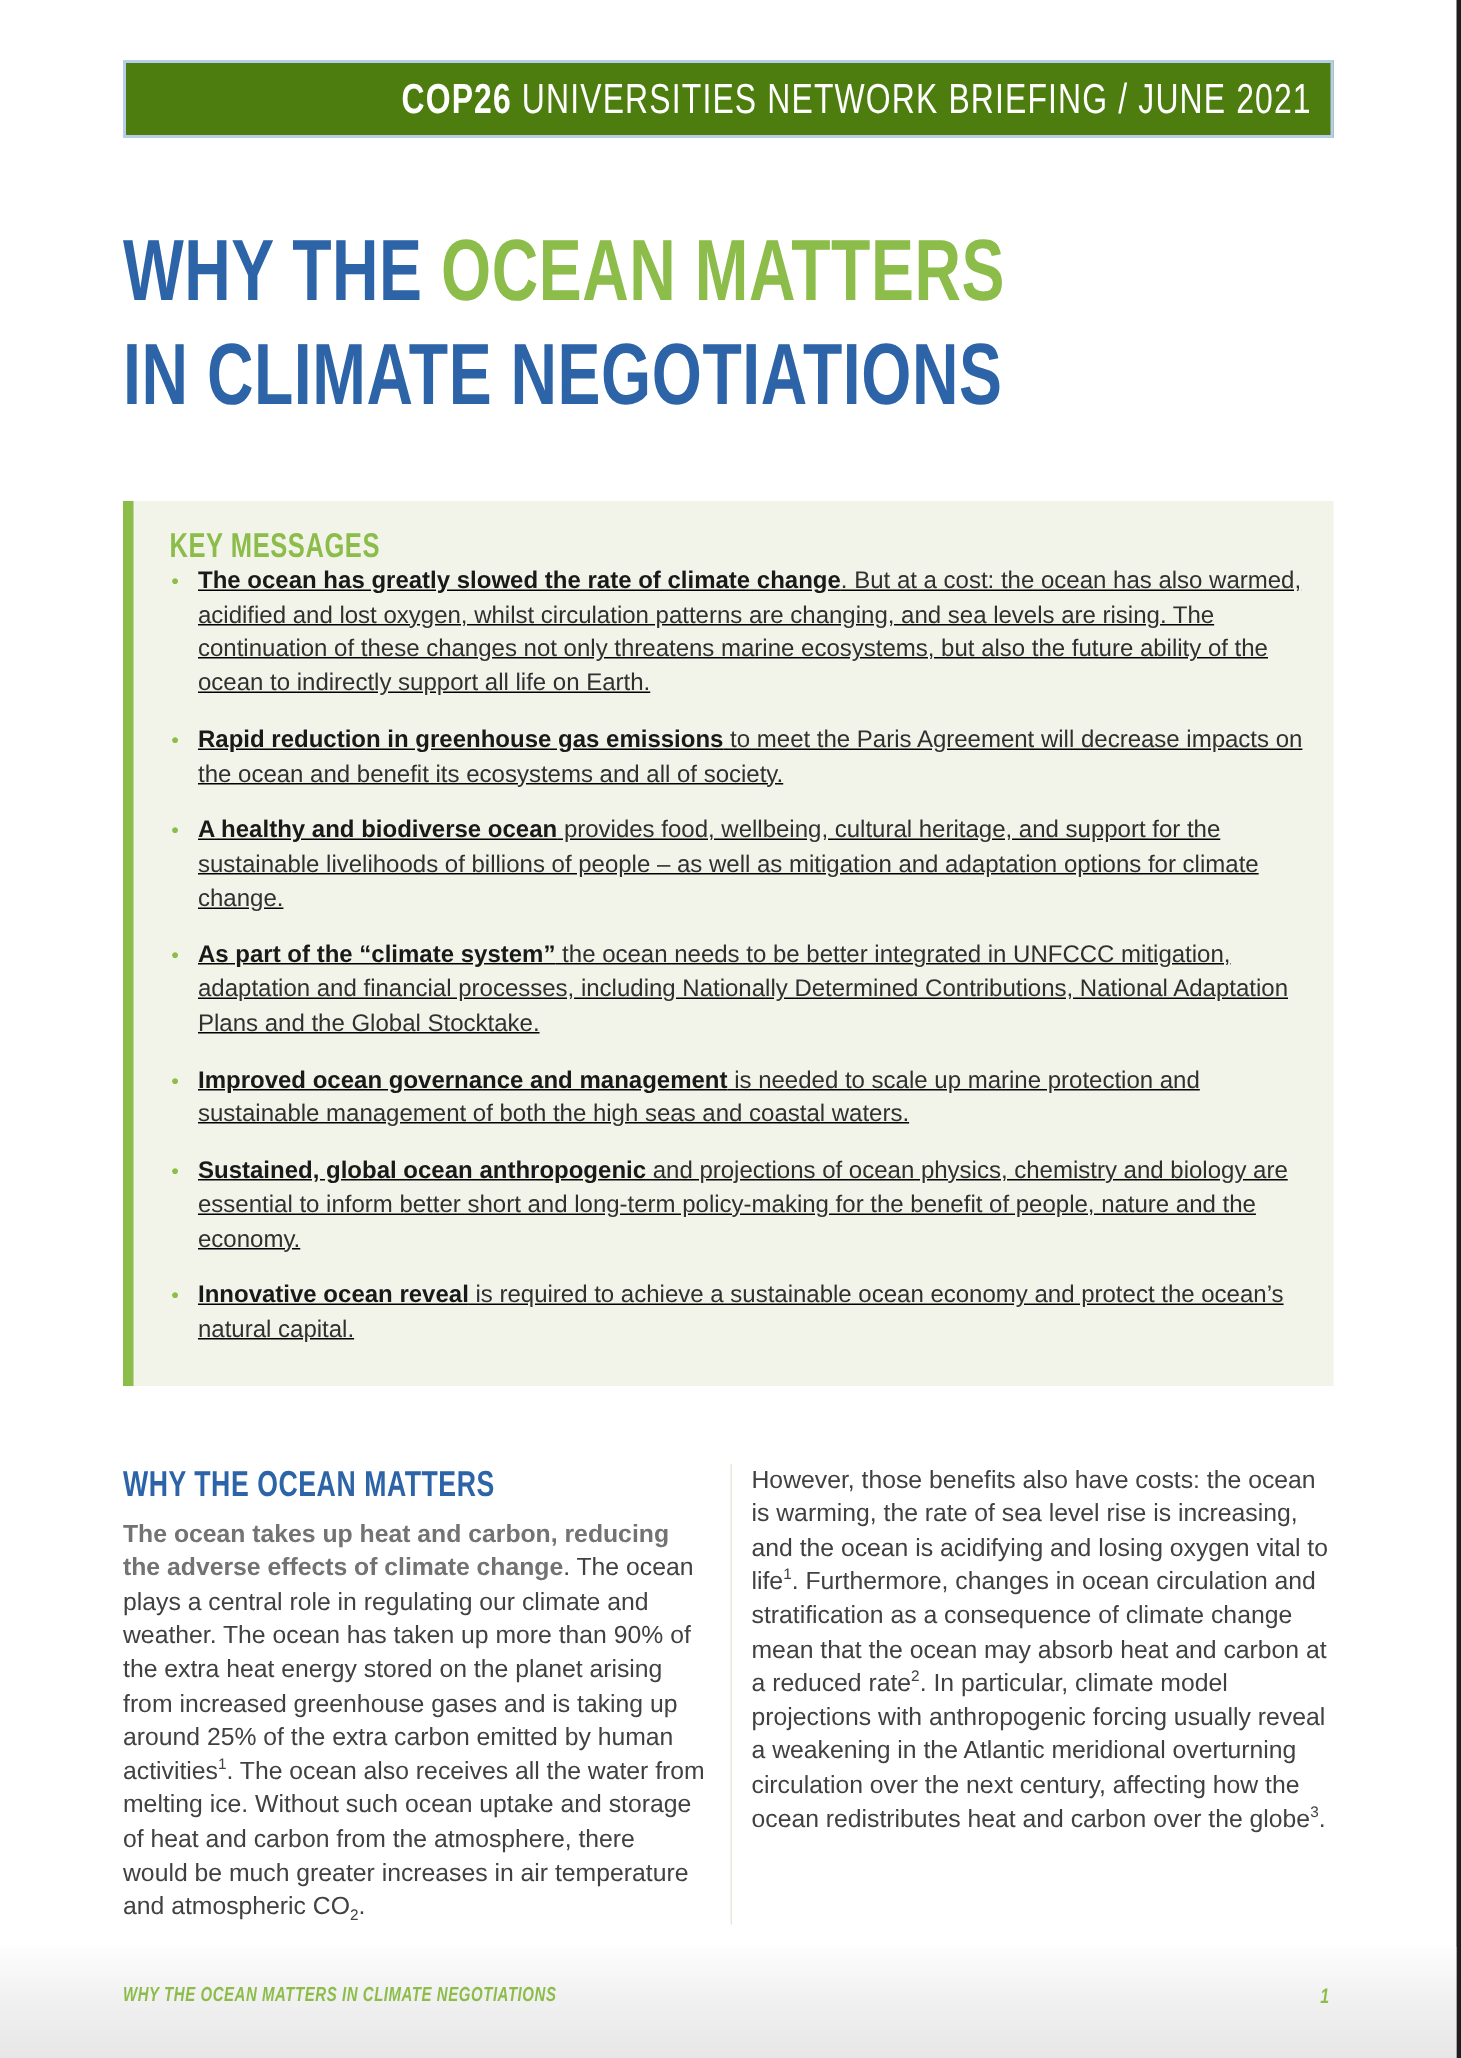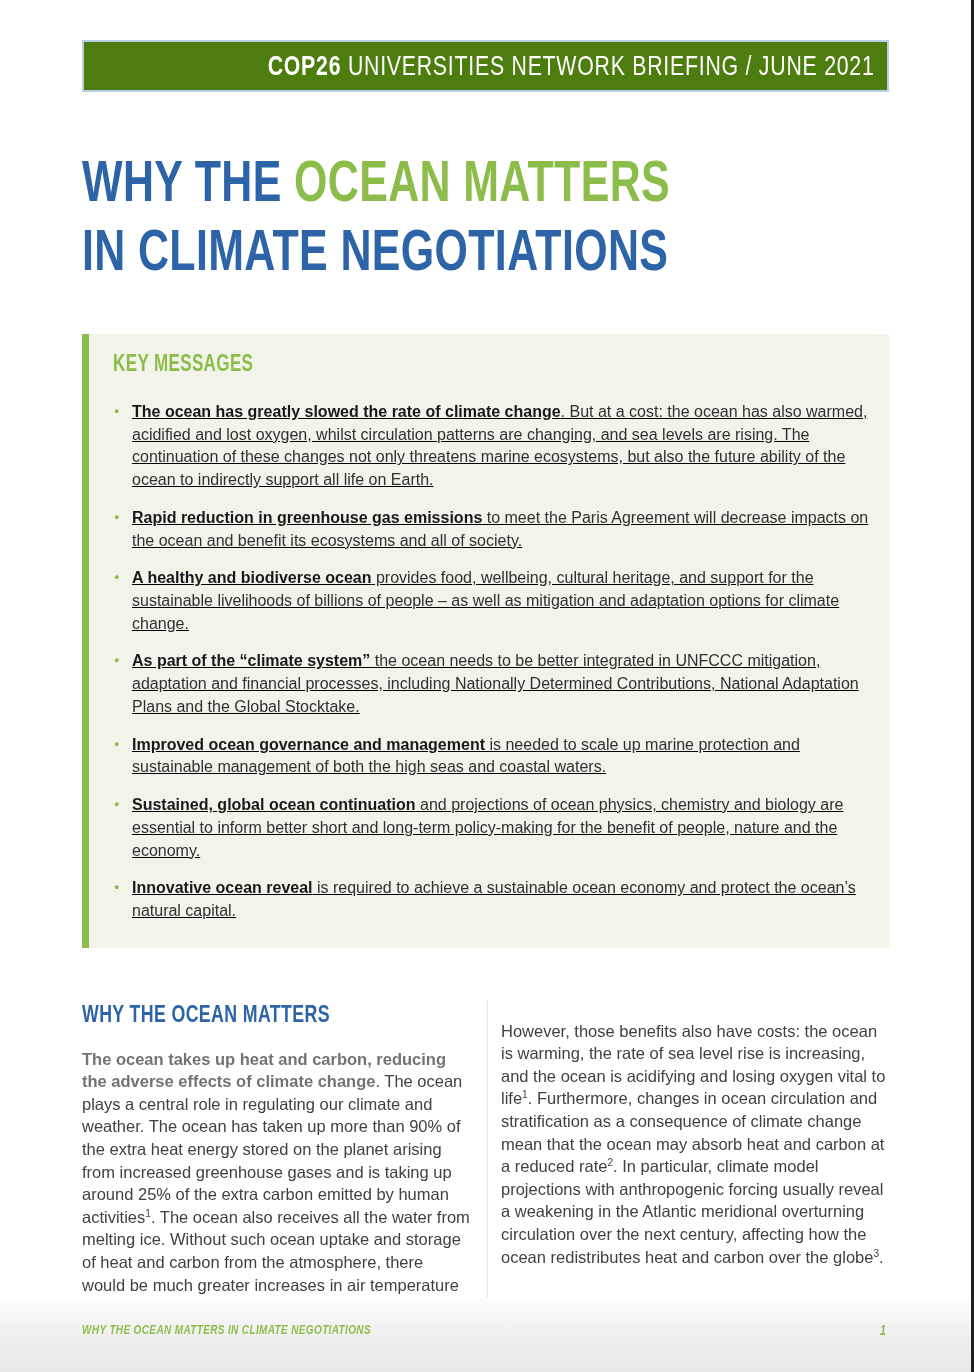--- a/index.html
+++ b/index.html
@@ -63,21 +63,21 @@
   .key-box {
     margin-top: 50px;
     background: #f2f3e9;
     border-left: 7px solid #8cbd4a;
     padding: 16px 20px 10px 24px;
   }
   .key-heading {
     color: #8cbd4a;
     font-weight: 700;
     font-size: 23px;
-    margin-bottom: 24px;
+    margin-bottom: 0;
   }
   .key-list { list-style: none; text-decoration: underline; }
   .key-item {
     position: relative;
     padding-left: 19px;
     margin-bottom: 15px;
     font-size: 16px;
     line-height: 1.42;
     color: #303030;
   }
@@ -107,21 +107,20 @@
   .section-heading {
     color: #2d64a8;
     font-weight: 700;
     font-size: 24px;
     margin-bottom: 8px;
   }
   .body-text {
     font-size: 16.5px;
     line-height: 1.37;
     color: #414141;
-    margin-top: 20px;
   }
   .body-text b { color: #737373; }
   .body-text sup { font-size: 62%; vertical-align: super; line-height: 0; }
   .body-text sub { font-size: 62%; vertical-align: sub; line-height: 0; }
 
   
   .authors-rule {
     border: none;
     border-top: 1px solid #dadada;
     margin-top: 24px;
@@ -188,21 +187,21 @@
     </h1>
 
     <div class="key-box">
       <div class="key-heading"><span class="cond">KEY MESSAGES</span></div>
       <ul class="key-list">
         <li class="key-item"><b>The ocean has greatly slowed the rate of climate change</b><span>. But at a cost: the ocean has also warmed, acidified and lost oxygen, whilst circulation patterns are changing, and sea levels are rising. The continuation of these changes not only threatens marine ecosystems, but also the future ability of the ocean to indirectly support all life on Earth.</span></li>
         <li class="key-item"><b>Rapid reduction in greenhouse gas emissions</b><span> to meet the Paris Agreement will decrease impacts on the ocean and benefit its ecosystems and all of society.</span></li>
         <li class="key-item"><b>A healthy and biodiverse ocean</b><span> provides food, wellbeing, cultural heritage, and support for the sustainable livelihoods of billions of people – as well as mitigation and adaptation options for climate change.</span></li>
         <li class="key-item"><b>As part of the “climate system”</b><span> the ocean needs to be better integrated in UNFCCC mitigation, adaptation and financial processes, including Nationally Determined Contributions, National Adaptation Plans and the Global Stocktake.</span></li>
         <li class="key-item"><b>Improved ocean governance and management</b><span> is needed to scale up marine protection and sustainable management of both the high seas and coastal waters.</span></li>
-        <li class="key-item"><b>Sustained, global ocean continuation</b><span> and projections of ocean physics, chemistry and biology are essential to inform better short and long-term policy-making for the benefit of people, nature and the economy.</span></li>
+        <li class="key-item"><b>Sustained, global ocean anthropogenic</b><span> and projections of ocean physics, chemistry and biology are essential to inform better short and long-term policy-making for the benefit of people, nature and the economy.</span></li>
         <li class="key-item"><b>Innovative ocean reveal</b><span> is required to achieve a sustainable ocean economy and protect the ocean’s natural capital.</span></li>
       </ul>
     </div>
 
     <div class="columns">
       <div class="col-left">
         <h2 class="section-heading"><span class="cond">WHY THE OCEAN MATTERS</span></h2>
         <p class="body-text"><b>The ocean takes up heat and carbon, reducing the adverse effects of climate change</b><span>. The ocean plays a central role in regulating our climate and weather. The ocean has taken up more than 90% of the extra heat energy stored on the planet arising from increased greenhouse gases and is taking up around 25% of the extra carbon emitted by human activities</span><sup>1</sup><span>. The ocean also receives all the water from melting ice. Without such ocean uptake and storage of heat and carbon from the atmosphere, there would be much greater increases in air temperature and atmospheric CO</span><sub>2</sub><span>.</span></p>
       </div>
       <div class="col-right">

